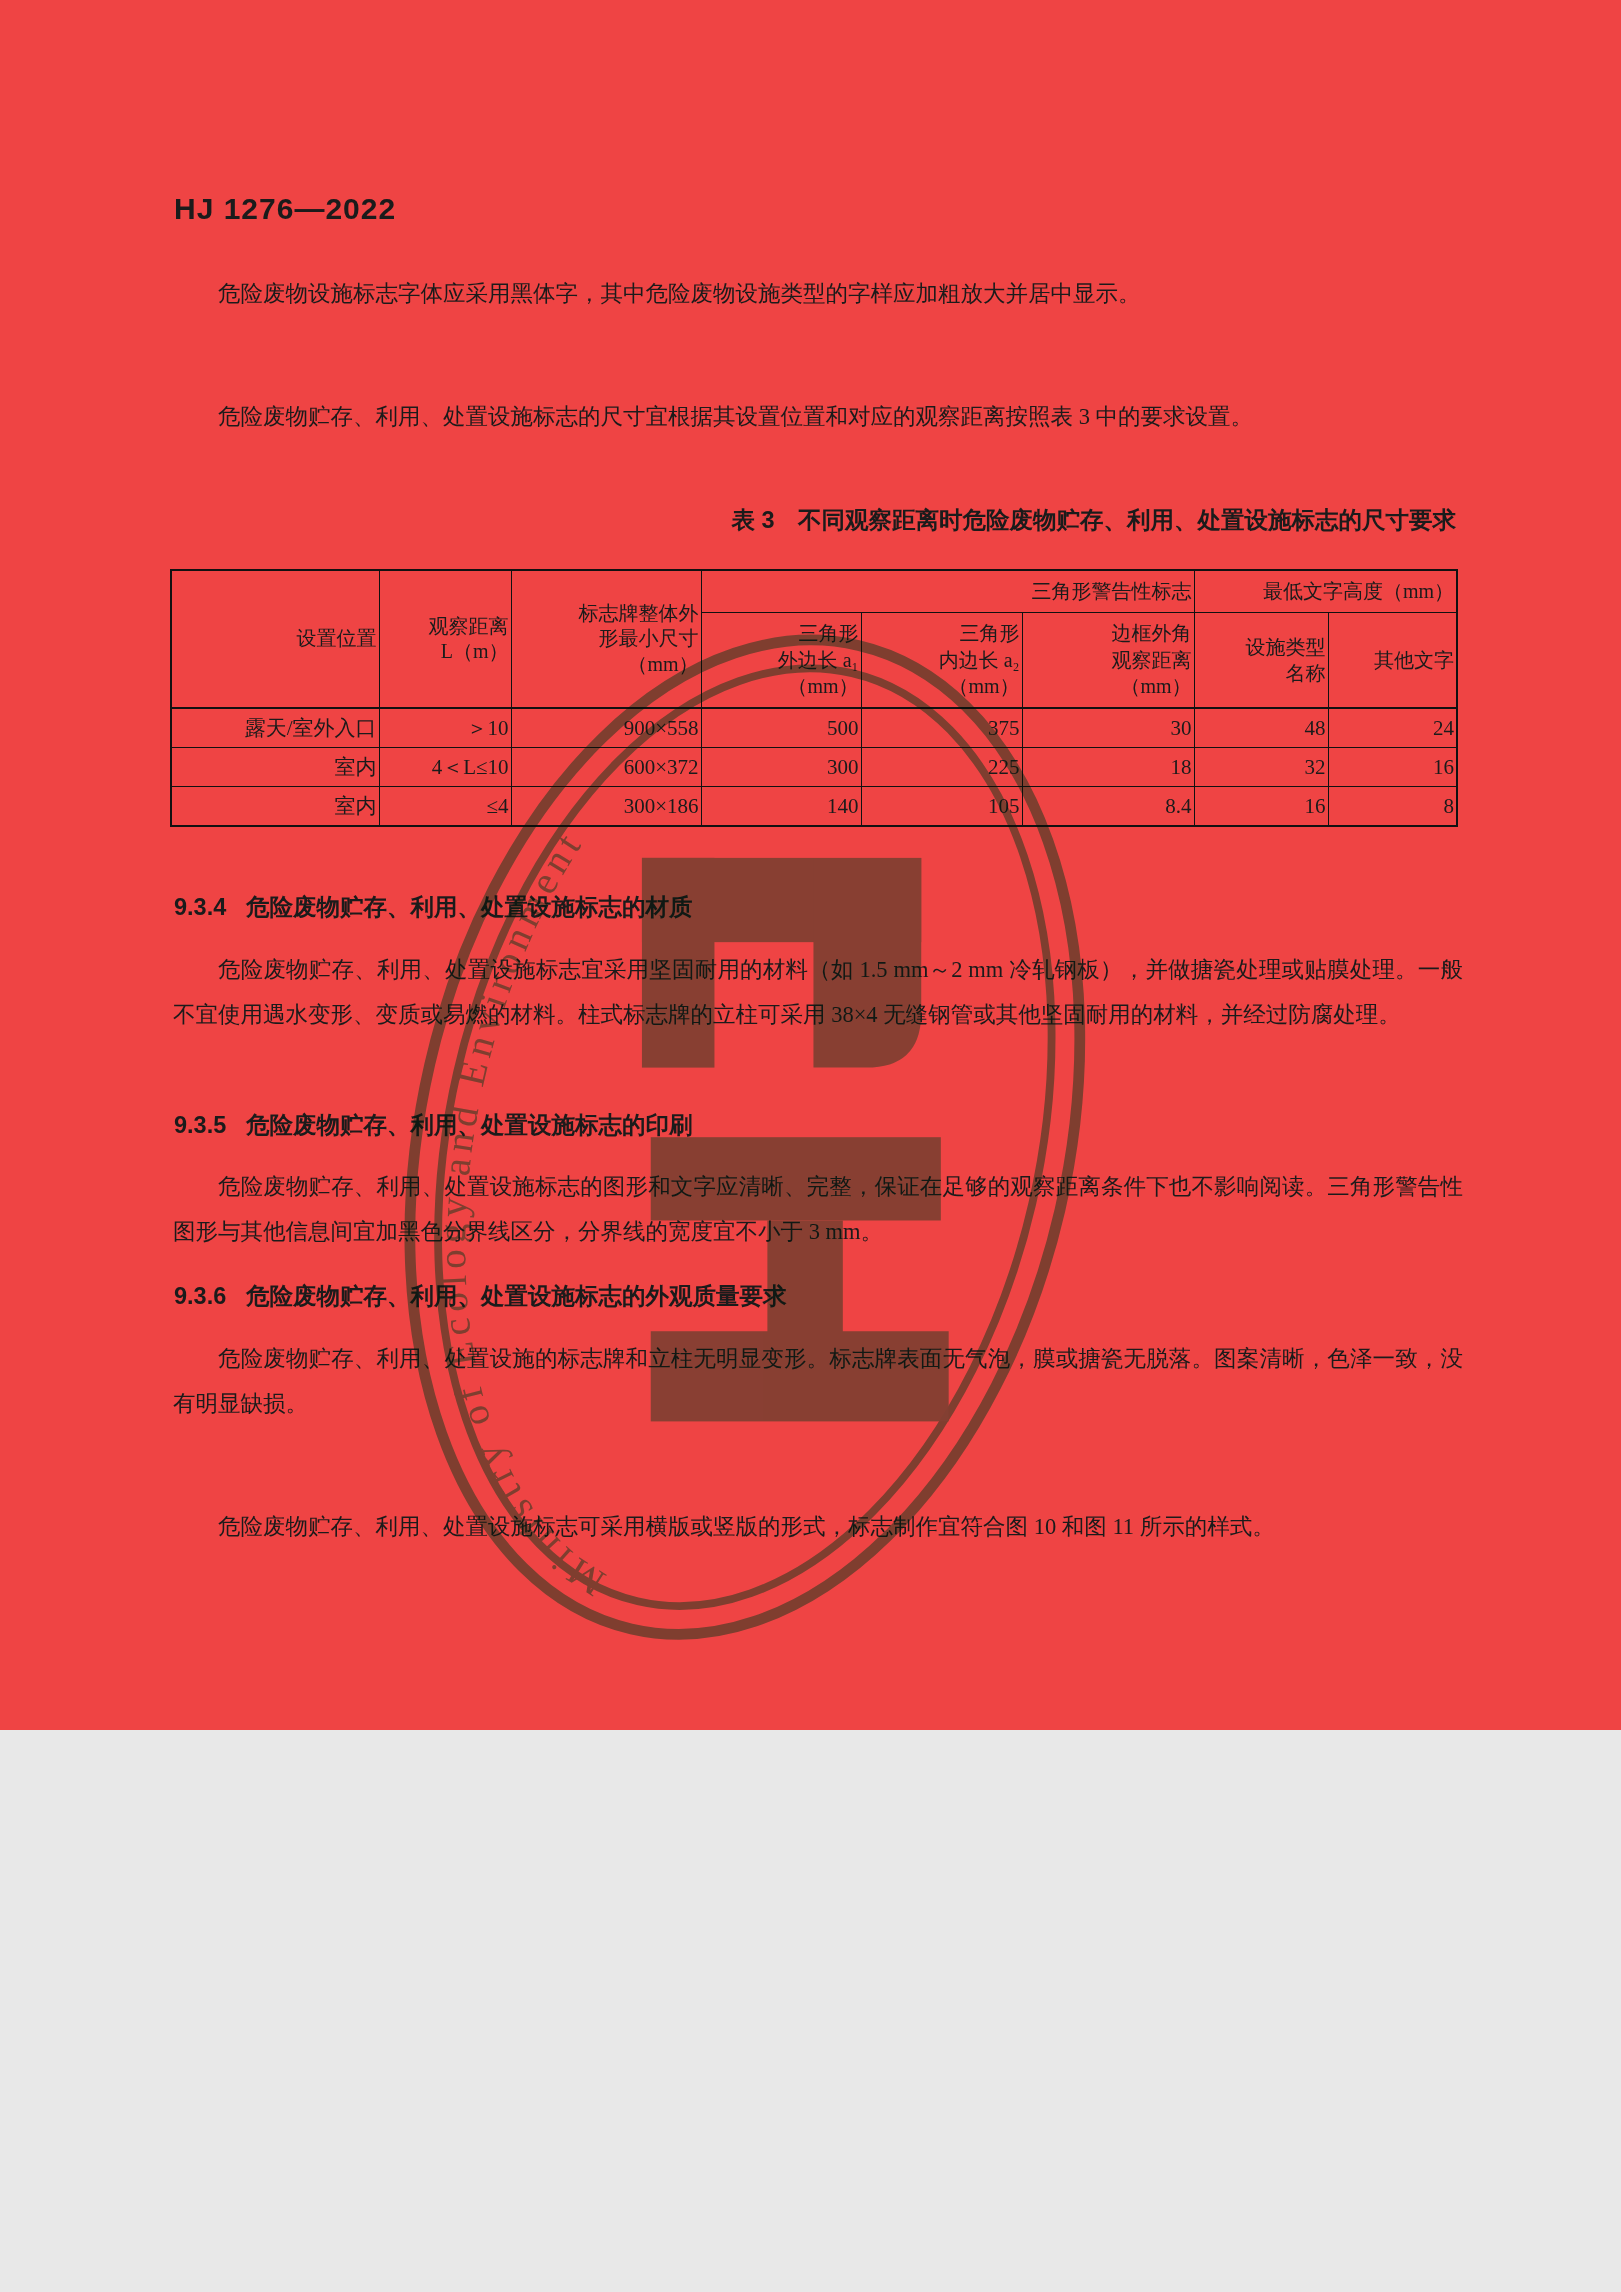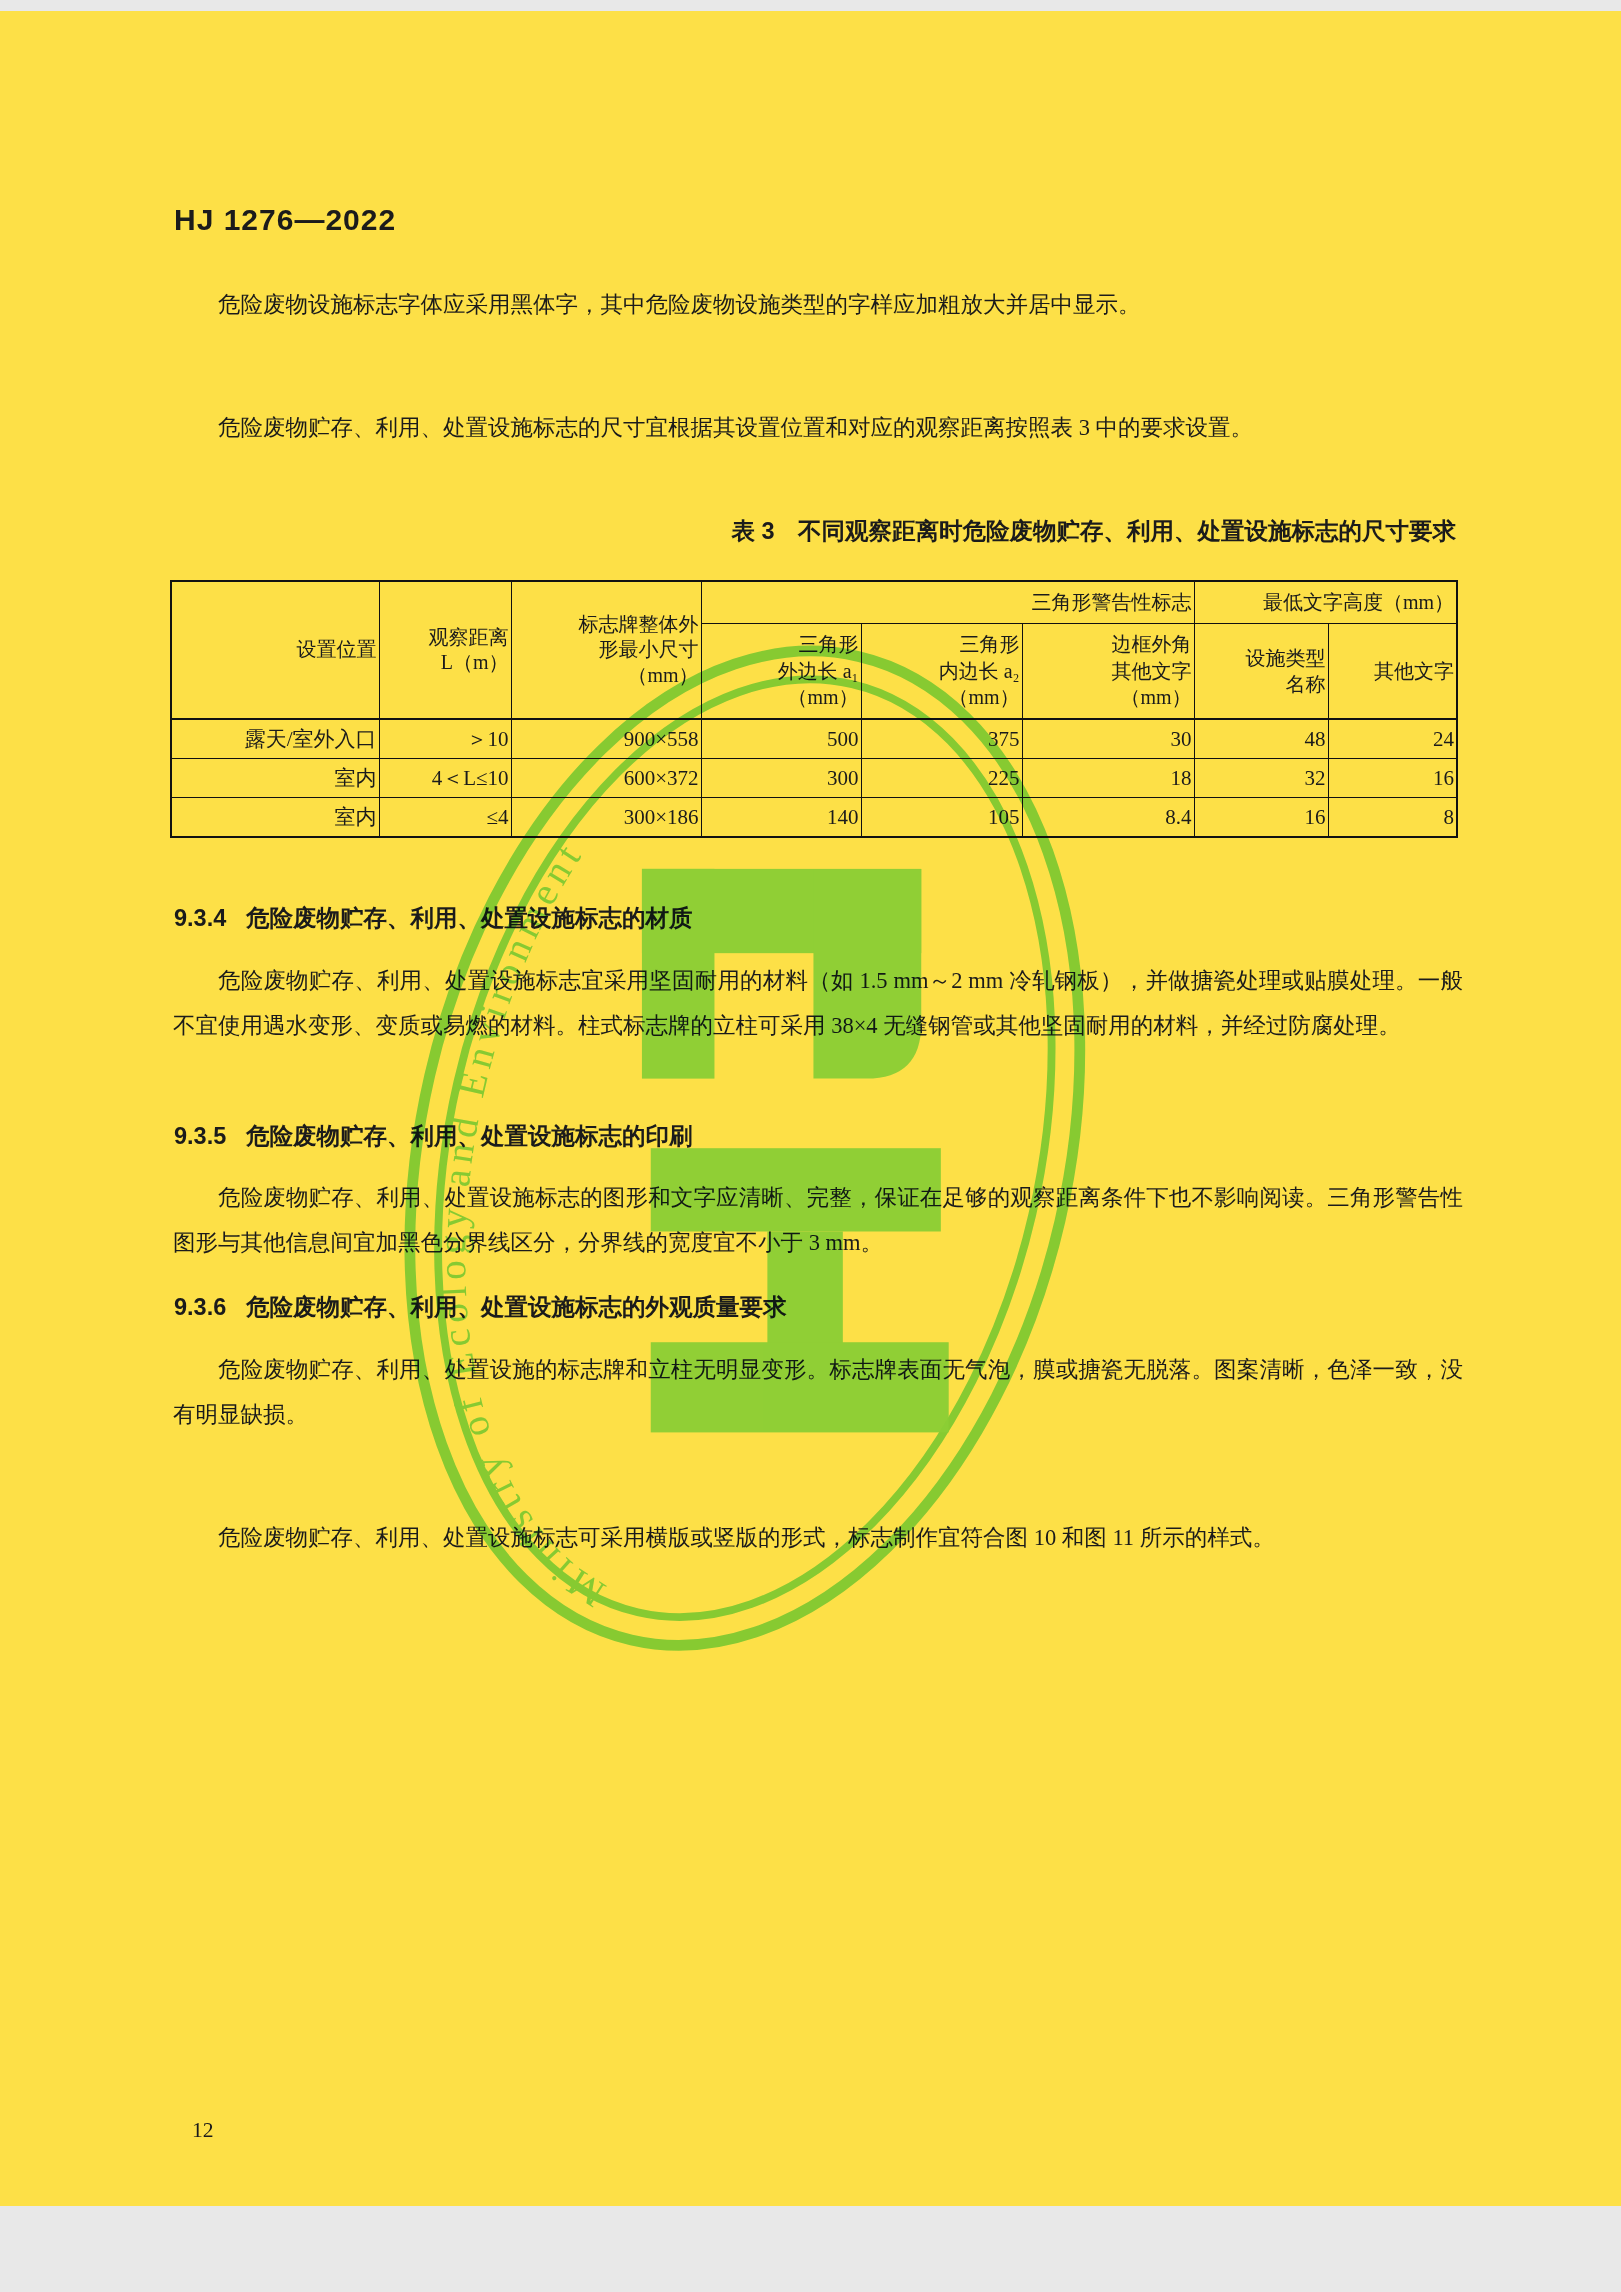--- a/index.html
+++ b/index.html
@@ -1,20 +1,20 @@
 <!DOCTYPE html>
 <html><head>
 <meta charset="utf-8">
 <style>
   html,body{margin:0;padding:0;background:#e8e8e8;}
   .page{
     position:relative;
-    width:1621px;height:2195px;
-    margin:11px auto;
-    background:#fde047;
+    width:1621px;height:1730px;
+    margin:0 auto;
+    background:#ef4444;
     overflow:hidden;
     font-family:"Liberation Serif", serif;
     color:#1b1b1b;
   }
   .std-header{
     position:absolute;left:174px;top:192px;
     font-family:"Liberation Sans", sans-serif;
     font-weight:700;font-size:30px;letter-spacing:1px;
   }
   .body-par{
@@ -109,21 +109,21 @@
         <th colspan="2">最低文字高度（mm）</th>
       </tr>
       <tr class="sub-row">
         <th>三角形
 外边长 a₁
 （mm）</th>
         <th>三角形
 内边长 a₂
 （mm）</th>
         <th>边框外角
-其他文字
+观察距离
 （mm）</th>
         <th>设施类型
 名称</th>
         <th>其他文字</th>
       </tr>
     </thead>
     <tbody>
         <tr>
           <td>露天/室外入口</td>
           <td>＞10</td>

